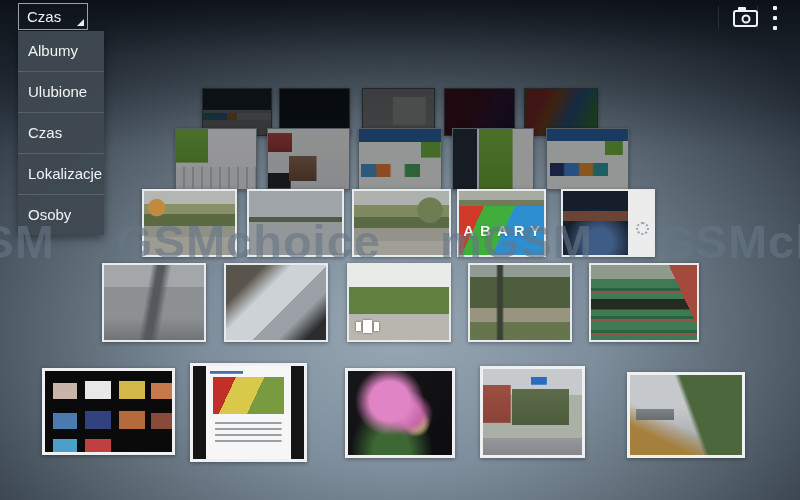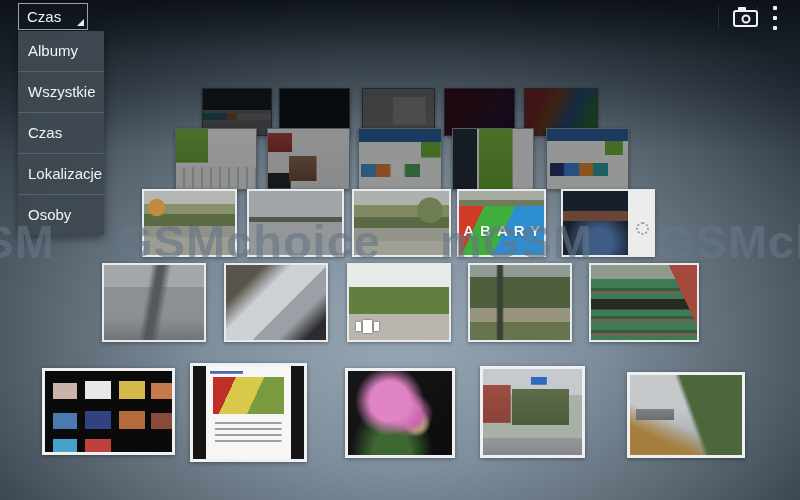--- a/index.html
+++ b/index.html
@@ -115,21 +115,21 @@
   </span>
 </div>
 <div class="overflow">
   <span class="dot"></span>
   <span class="dot"></span>
   <span class="dot"></span>
 </div>
 
 <div class="menu">
   <div class="menu-item">Albumy</div>
-  <div class="menu-item">Wszystkie</div>
+  <div class="menu-item">Ulubione</div>
   <div class="menu-item">Czas</div>
   <div class="menu-item">Lokalizacje</div>
   <div class="menu-item">Osoby</div>
 </div>
 
 <div id="watermark">
     <span style="left: -98px;">mGSM</span>
     <span style="left: 116px;">GSMchoice</span>
     <span style="left: 440px;">mGSM</span>
     <span style="left: 658px;">GSMchoice</span>

